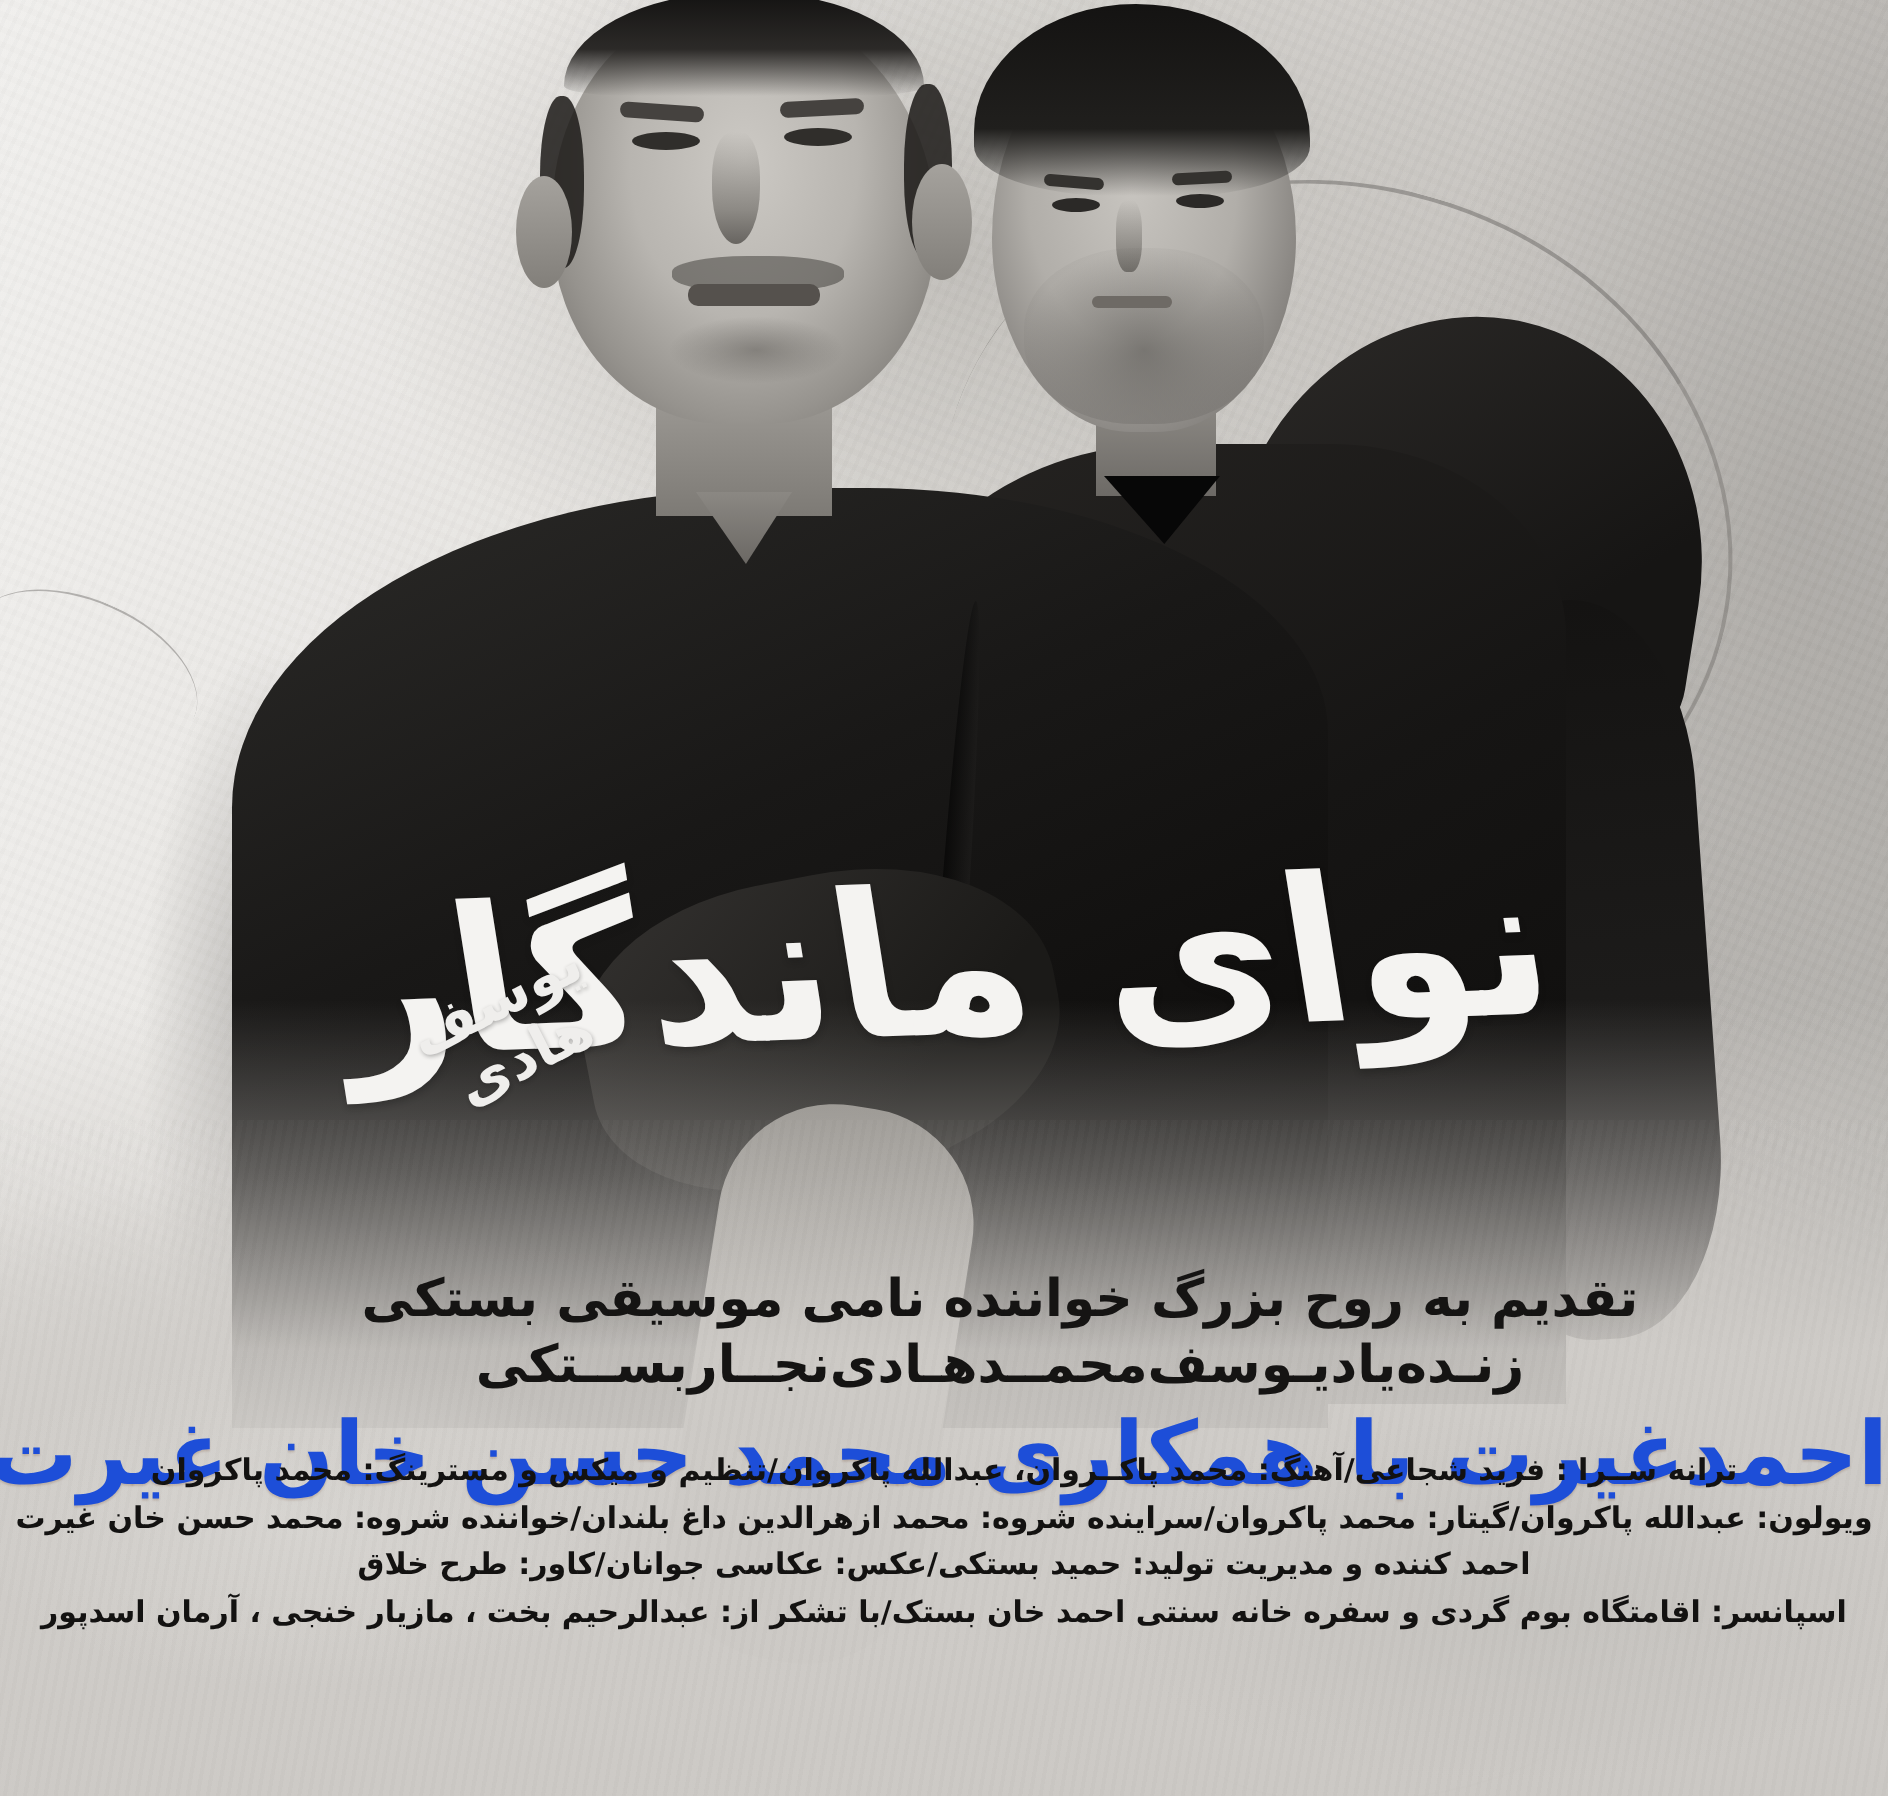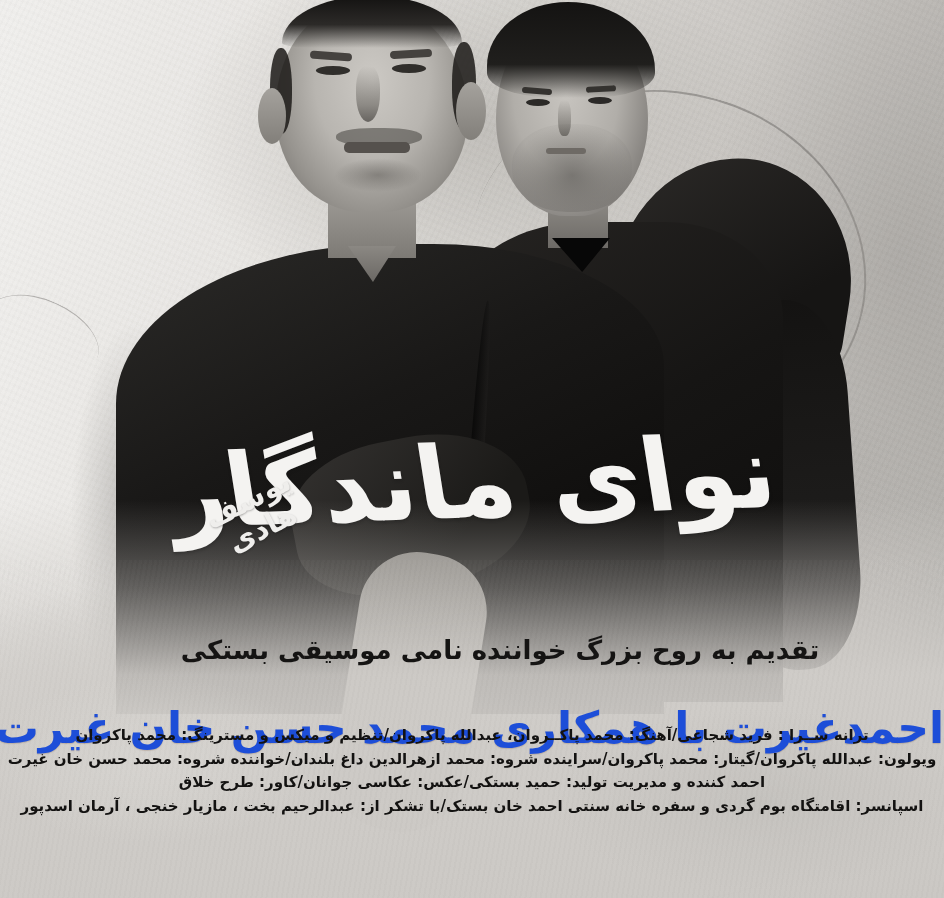--- a/index.html
+++ b/index.html
@@ -208,20 +208,21 @@
   <div class="title-wrap">
     <div class="title-main">نوای ماندگار</div>
   </div>
   <div class="title-sub">
     <div>یوسف</div>
     <div>هادی</div>
   </div>
 
   <div class="dedication">
     <div class="dedication-1">تقدیم به روح بزرگ خواننده نامی موسیقی بستکی</div>
+    <div class="dedication-2">زنـده‌یادیـوسف‌محمــدهـادی‌نجــاربســتکی</div>
   </div>
 
   <div class="artists-line">احمدغیرت با همکاری محمد حسن خان غیرت</div>
 
   <div class="credits">
     <div>ترانه ســرا : فرید شجاعی/آهنگ: محمد پاکــروان، عبدالله پاکروان/تنظیم و میکس و مسترینگ: محمد پاکروان</div>
     <div>ویولون: عبدالله پاکروان/گیتار: محمد پاکروان/سراینده شروه: محمد ازهرالدین داغ بلندان/خواننده شروه: محمد حسن خان غیرت</div>
     <div>احمد کننده و مدیریت تولید: حمید بستکی/عکس: عکاسی جوانان/کاور: طرح خلاق</div>
     <div>اسپانسر: اقامتگاه بوم گردی و سفره خانه سنتی احمد خان بستک/با تشکر از: عبدالرحیم بخت ، مازیار خنجی ، آرمان اسدپور</div>
   </div>

